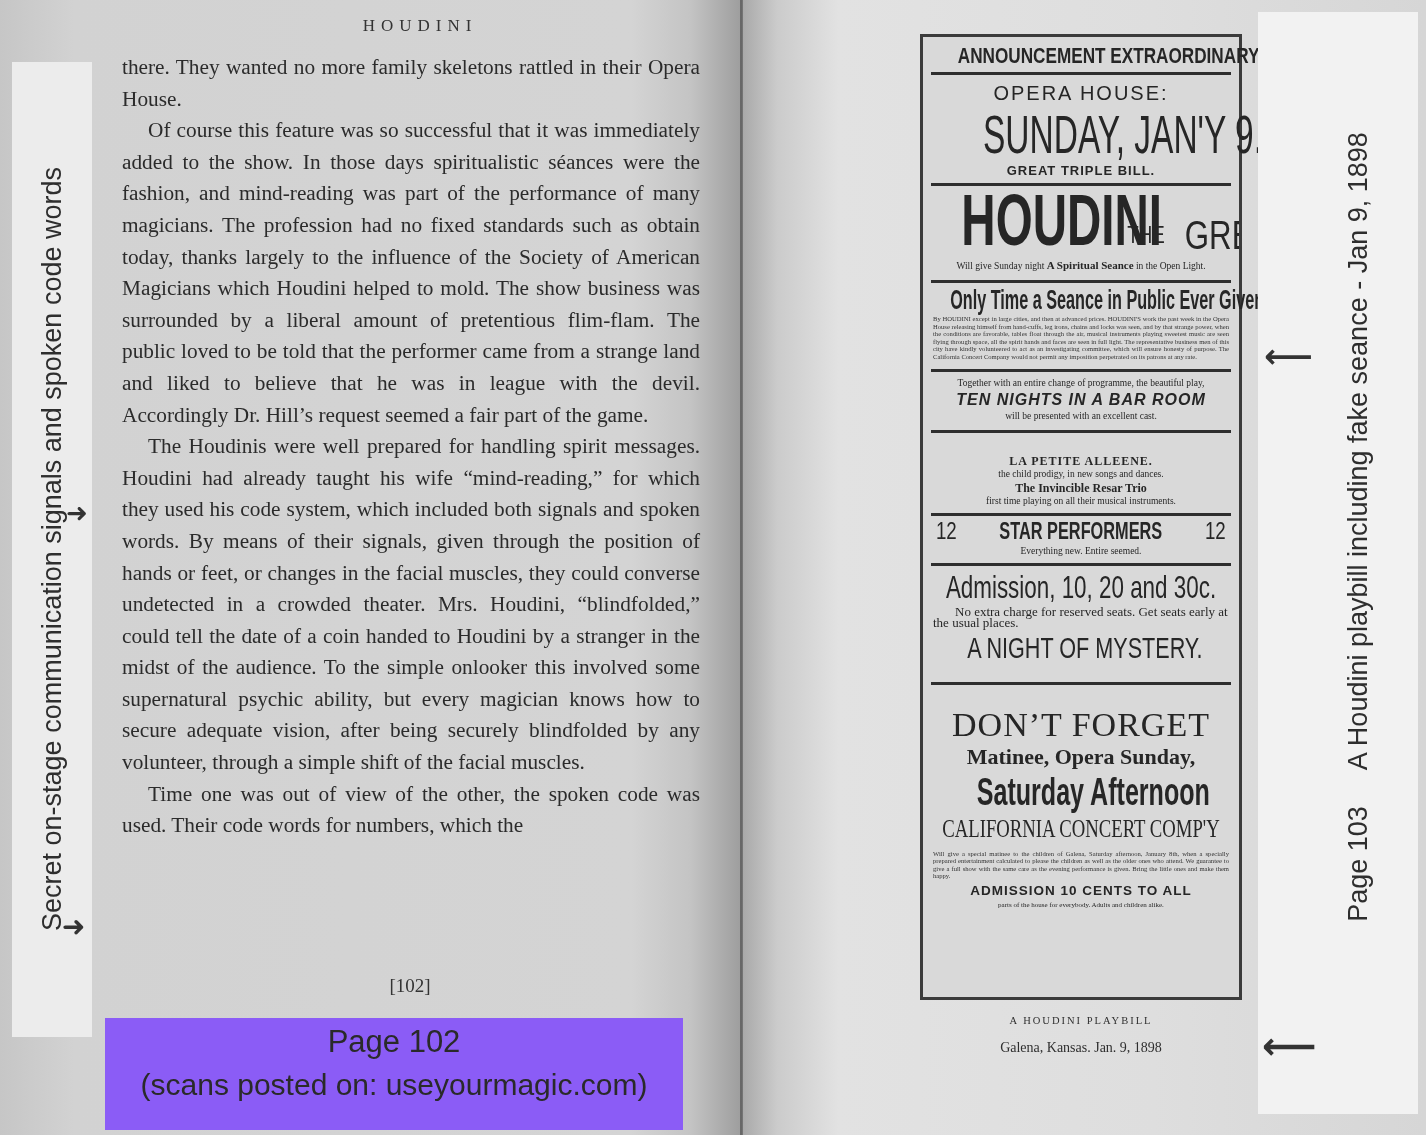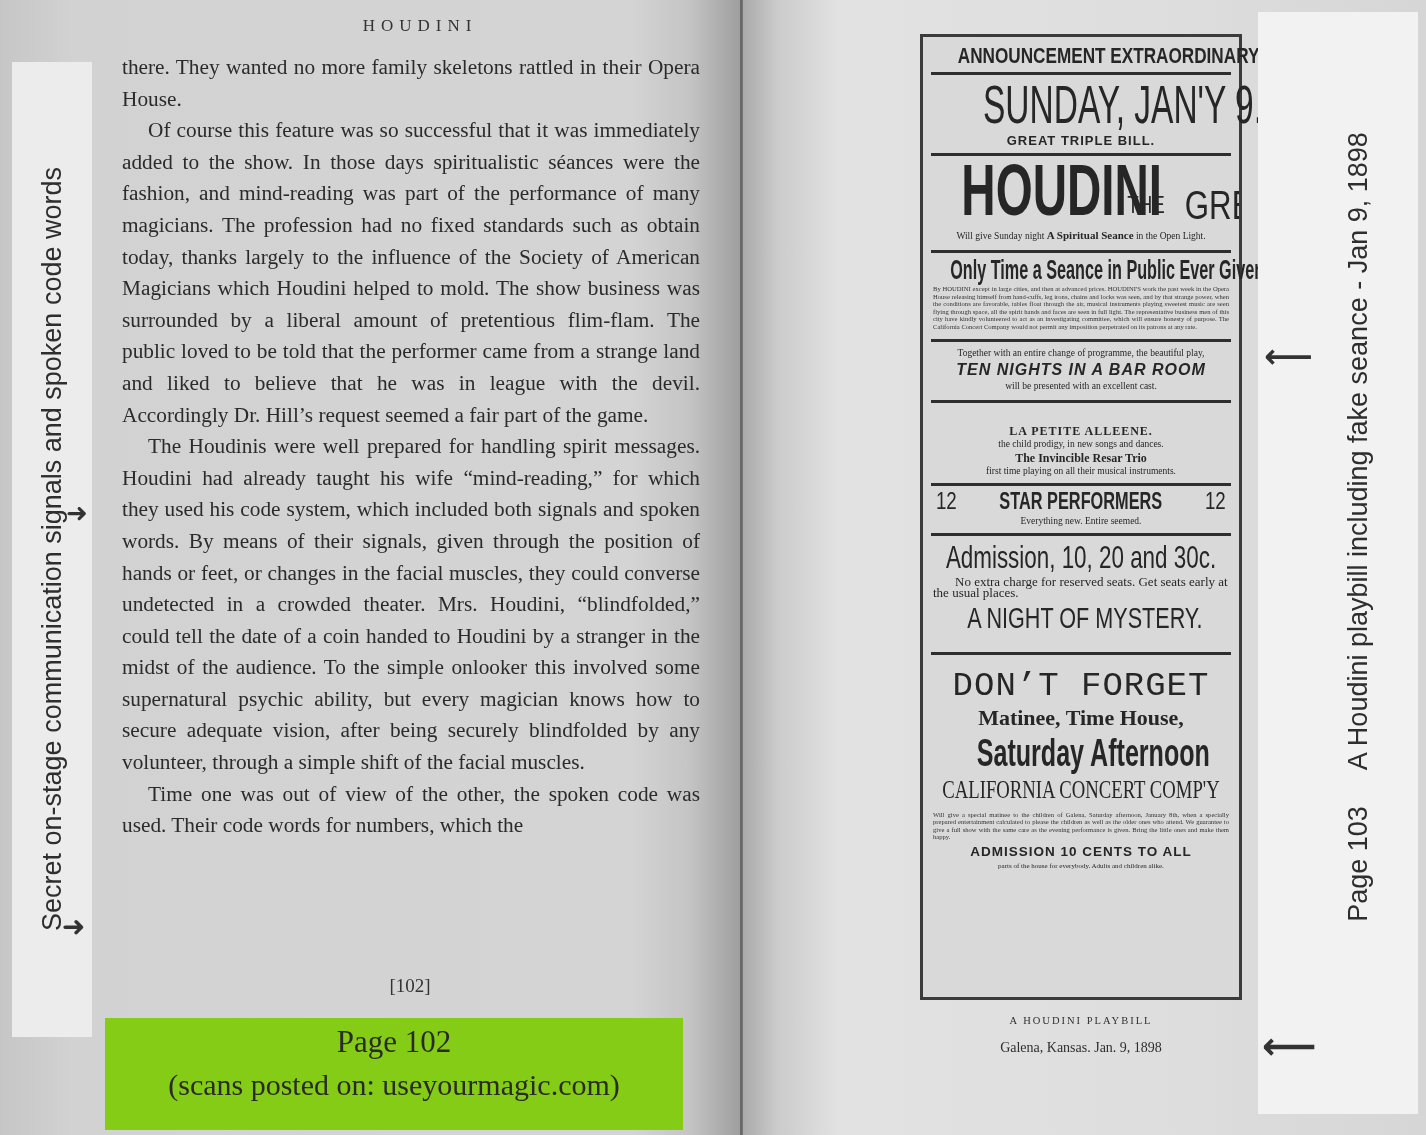--- a/index.html
+++ b/index.html
@@ -27,22 +27,22 @@
     font-size:21.3px; line-height:31.6px; color:#2b2b2b; text-align:justify;
   }
   .body-text p { margin:0; }
   .body-text p.indent { text-indent:26px; }
   .folio {
     position:absolute; left:110px; width:600px; top:975px; text-align:center;
     font-size:19px; color:#333;
   }
   .caption-left {
     position:absolute; left:105px; top:1018px; width:578px; height:112px;
-    background:#84cc16; text-align:center;
-    font-family:Liberation Serif, serif; color:#2a2a2a;
+    background:#8b5cf6; text-align:center;
+    font-family:Liberation Sans, sans-serif; color:#2a2a2a;
   }
   .caption-left .cap1 { font-size:31px; margin-top:4px; line-height:40px; }
   .caption-left .cap2 { font-size:30px; line-height:46px; }
   .side-strip-left {
     position:absolute; left:12px; top:62px; width:80px; height:975px; background:#ececec;
   }
   .side-strip-left .vtext {
     position:absolute; left:40px; top:487px; white-space:nowrap;
     transform:translate(-50%,-50%) rotate(-90deg);
     font-family:"Liberation Sans", sans-serif; font-size:27px; color:#2e2e2e;
@@ -98,20 +98,21 @@
 
 <div class="caption-left">
   <div class="cap1">Page 102</div>
   <div class="cap2">(scans posted on: useyourmagic.com)</div>
 </div>
 
 <div class="playbill">
   <div style="height:6px"></div>
   <div class="pb-cond" style="font-size:22px; line-height:26px;">ANNOUNCEMENT EXTRAORDINARY.</div>
   <div class="pb-rule" style="margin-top:3px;"></div>
+  <div class="pb-gothic" style="font-size:20px; line-height:24px; margin-top:6px; font-weight:normal; letter-spacing:2px;">OPERA HOUSE:</div>
   <div class="pb-cond" style="font-size:54px; line-height:58px; font-weight:normal; transform:scaleX(.62);">SUNDAY, JAN'Y 9.</div>
   <div class="pb-gothic" style="font-size:13px; line-height:16px;">GREAT TRIPLE BILL.</div>
   <div class="pb-rule" style="margin-top:4px;"></div>
   <div style="display:flex; align-items:flex-end; justify-content:center; height:68px; overflow:hidden;">
     <span class="pb-cond" style="font-size:72px; line-height:68px; transform:scaleX(.66); transform-origin:right; margin-right:-40px;">HOUDINI</span>
     <span style="display:flex; flex-direction:row; align-items:center; margin-left:0;">
       <span class="pb-cond" style="font-size:24px; line-height:22px; font-weight:normal;">THE</span>
       <span class="pb-cond" style="font-size:40px; line-height:38px; font-weight:normal;">GREAT</span>
     </span>
   </div>
@@ -138,22 +139,22 @@
     <span class="pb-cond" style="font-size:24px; transform:scaleX(.68);">STAR PERFORMERS</span>
     <span class="pb-cond" style="font-size:24px; font-weight:normal;">12</span>
   </div>
   <div class="pb-small">Everything new.   Entire seemed.</div>
   <div class="pb-rule" style="margin-top:6px;"></div>
   <div class="pb-cond" style="font-size:32px; line-height:38px; font-weight:normal; transform:scaleX(.7); margin:2px -60px 0;">Admission, 10, 20 and 30c.</div>
   <div class="pb-small" style="text-align:left; padding:0 10px; text-indent:22px; font-size:13px;">No extra charge for reserved seats.  Get seats early at the usual places.</div>
   <div class="pb-cond" style="font-size:30px; line-height:40px; font-weight:normal; transform:scaleX(.72);">A NIGHT OF MYSTERY.</div>
   <div style="height:14px;"></div>
   <div class="pb-rule"></div>
-  <div style="font-family:Liberation Mono, monospace; font-size:34px; line-height:38px; letter-spacing:1px; margin-top:12px;">DON’T FORGET</div>
-  <div style="font-family:'Liberation Serif',serif; font-weight:bold; font-size:22px; line-height:26px;">Matinee, Time House,</div>
+  <div style="font-family:Liberation Serif, serif; font-size:34px; line-height:38px; letter-spacing:1px; margin-top:21px;">DON’T FORGET</div>
+  <div style="font-family:'Liberation Serif',serif; font-weight:bold; font-size:22px; line-height:26px;">Matinee, Opera Sunday,</div>
   <div class="pb-cond" style="font-size:38px; line-height:44px; transform:scaleX(.66);">Saturday Afternoon</div>
   <div style="font-family:'Liberation Serif',serif; font-size:26px; line-height:30px; letter-spacing:0; transform:scaleX(.72); white-space:nowrap; margin:0 -60px;">CALIFORNIA CONCERT COMP'Y</div>
   <div class="pb-fine" style="margin-top:6px;">Will give a special matinee to the children of Galena, Saturday afternoon, January 8th, when a specially prepared entertainment calculated to please the children as well as the older ones who attend. We guarantee to give a full show with the same care as the evening performance is given. Bring the little ones and make them happy.</div>
   <div class="pb-gothic" style="font-size:13.5px; line-height:18px; margin-top:2px;">ADMISSION 10 CENTS TO ALL</div>
   <div class="pb-small" style="font-size:7px; line-height:10px;">parts of the house for everybody.  Adults and children alike.</div>
 </div>
 
 <div class="pb-cap-below" style="top:1015px; font-size:10.5px; letter-spacing:2px;">A HOUDINI PLAYBILL</div>
 <div class="pb-cap-below" style="top:1040px; font-size:14px;">Galena, Kansas. Jan. 9, 1898</div>
 

